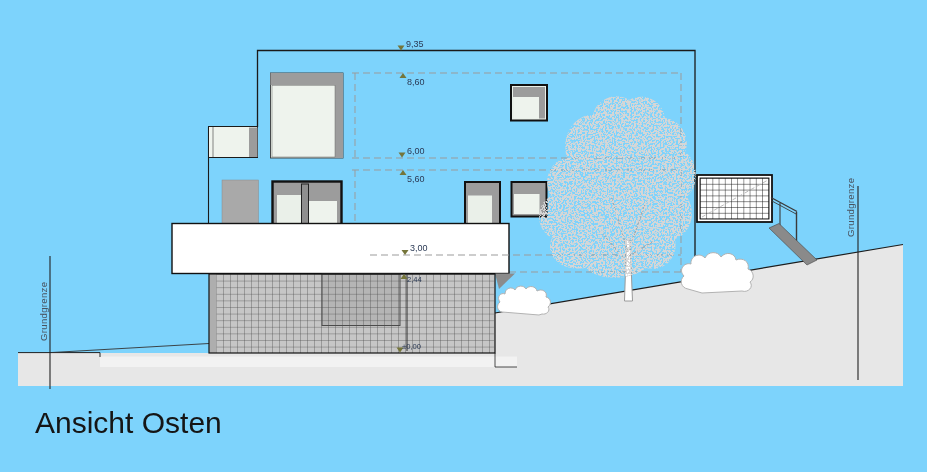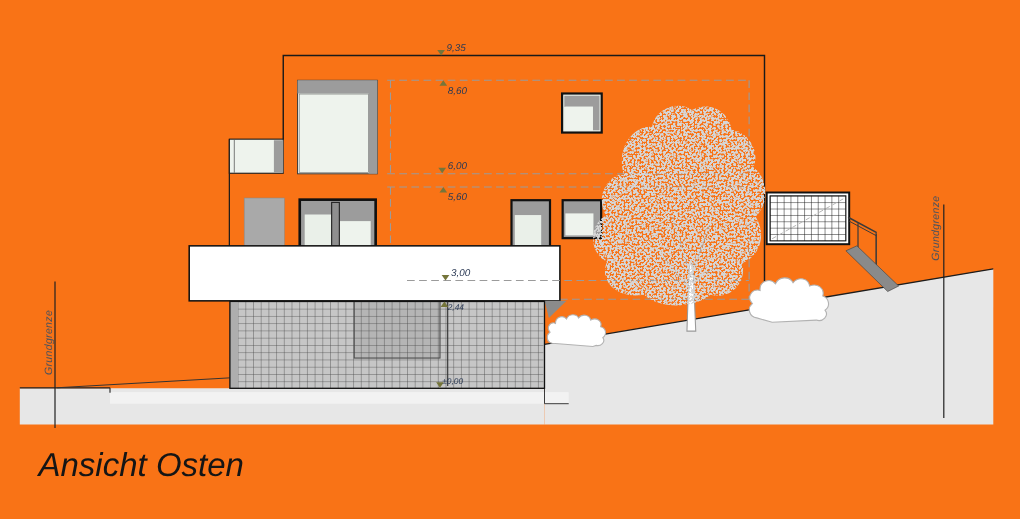--- a/index.html
+++ b/index.html
@@ -1,16 +1,16 @@
 <!DOCTYPE html>
 <html><head>
 <meta charset="utf-8">
 <style>
   html,body{margin:0;padding:0;background:#ffffff;}
-  .stage{position:relative;width:927px;height:472px;background:#f97316;overflow:hidden;font-style:italic;}
+  .stage{position:relative;width:927px;height:472px;background:#7dd3fc;overflow:hidden;}
   svg{display:block;}
   text{font-family:"Liberation Sans", sans-serif;}
   .dim{fill:#2b3a55;font-size:9px;}
   .dim-small{fill:#2b3a55;font-size:7.6px;}
   .bound{fill:#49525e;font-size:9.6px;letter-spacing:0.3px;}
   .title{fill:#151515;font-size:30px;}
 </style>
 </head>
 <body>
 

